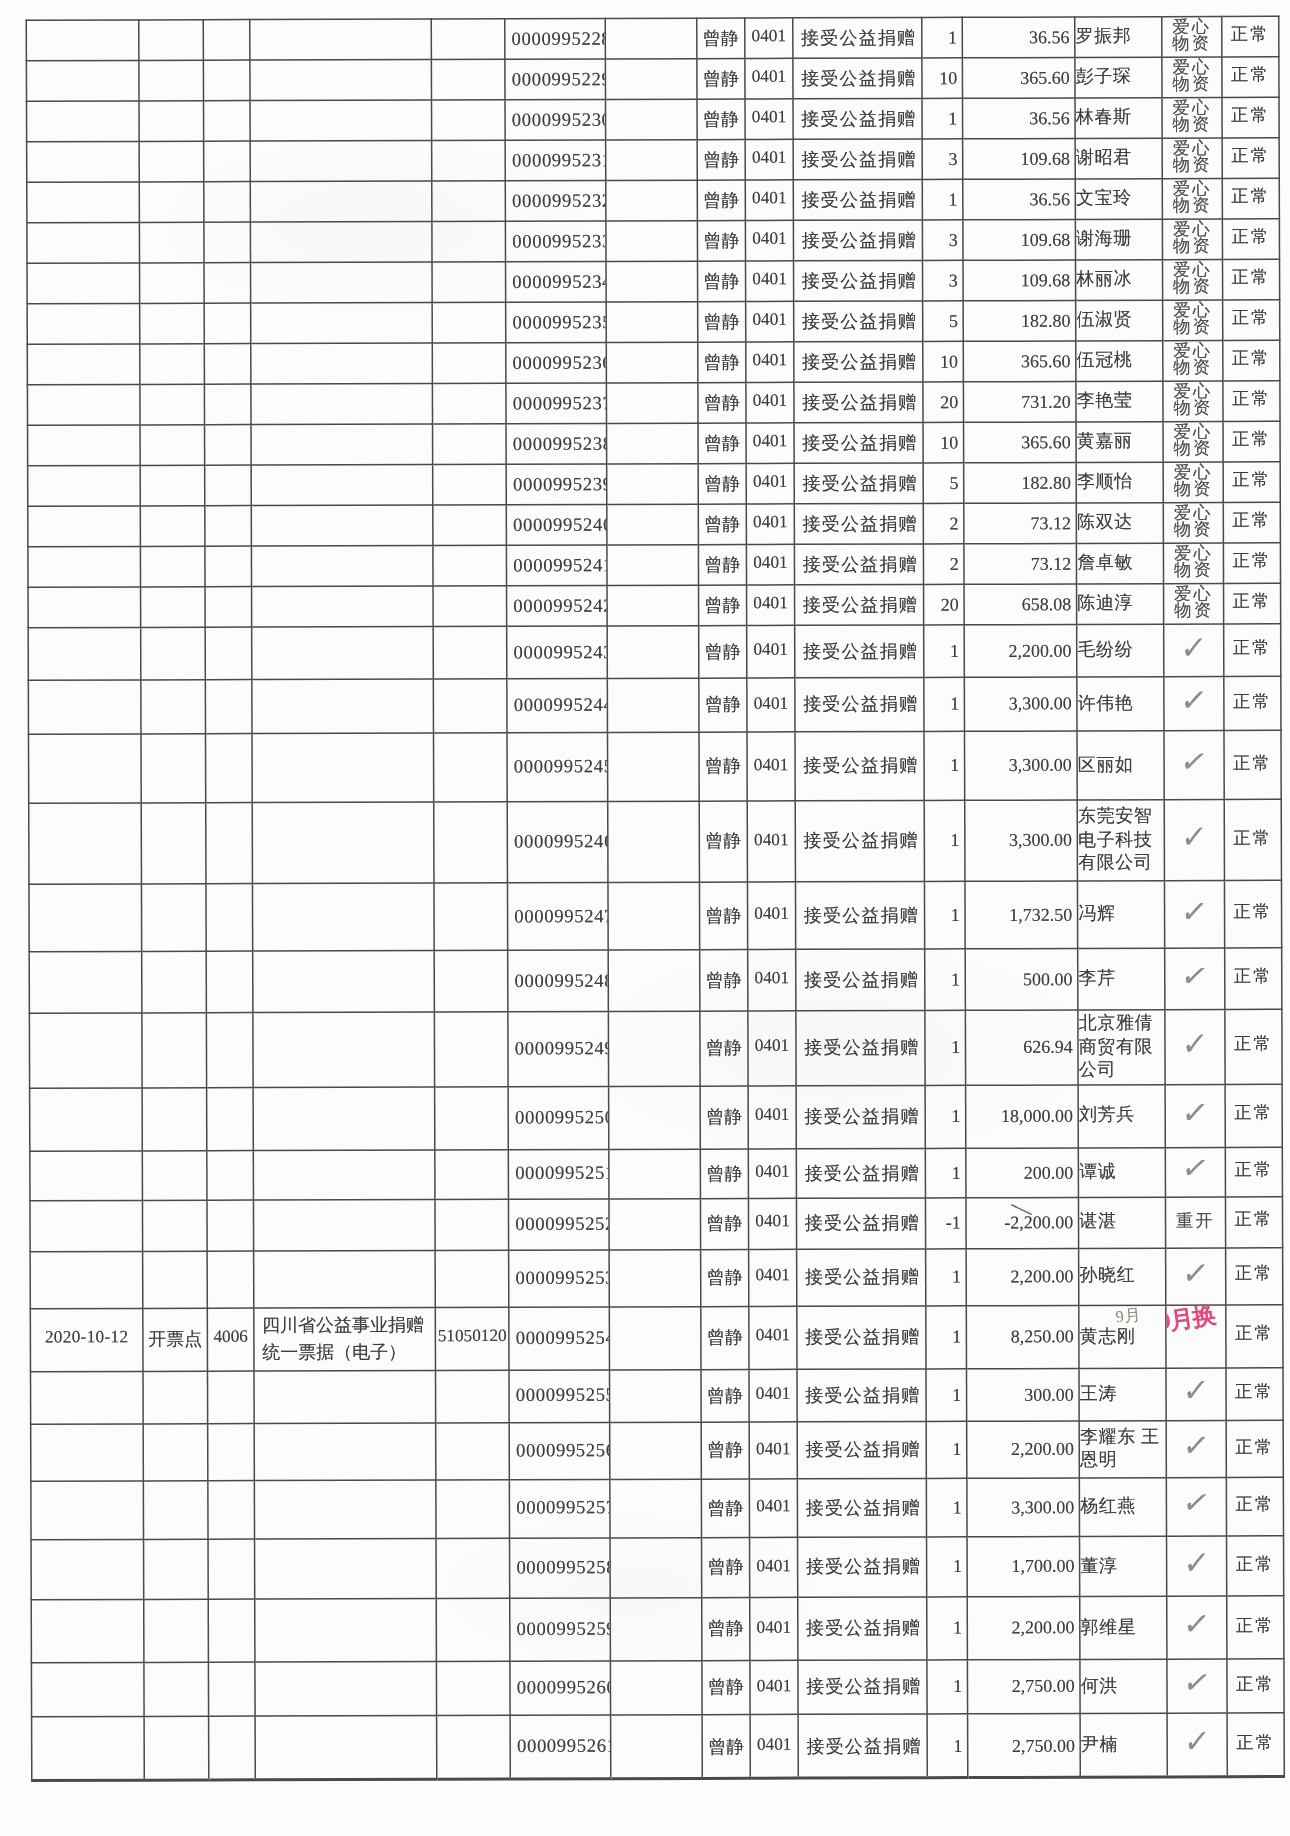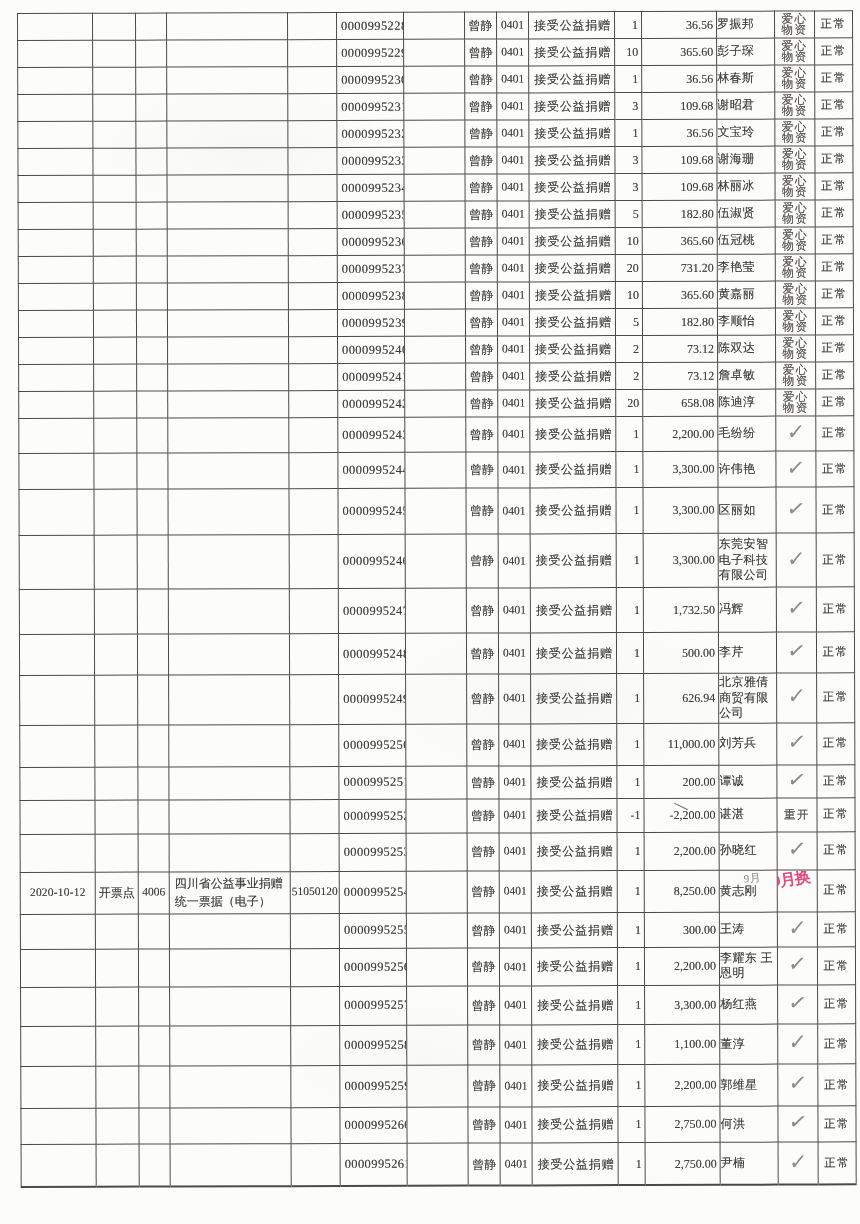--- a/index.html
+++ b/index.html
@@ -486,21 +486,21 @@
             <td class="c-center"></td>
             <td class="c-code"></td>
             <td class="c-type"></td>
             <td class="c-code"></td>
             <td class="c-inv">0000995250</td>
             <td></td>
             <td class="c-center">曾静</td>
             <td class="c-code">0401</td>
             <td class="c-item">接受公益捐赠</td>
             <td class="c-right">1</td>
-            <td class="c-right">11,000.00</td>
+            <td class="c-right">18,000.00</td>
             <td class="c-payer"><span>刘芳兵</span></td>
             <td class="c-mark"><span class="check" style="transform: rotate(0deg) skewX(-10deg);">✓</span></td>
             <td class="c-center c-status">正常</td>
           </tr>
           <tr style="height: 33px;">
             <td class="c-date"></td>
             <td class="c-center"></td>
             <td class="c-code"></td>
             <td class="c-type"></td>
             <td class="c-code"></td>
@@ -624,21 +624,21 @@
             <td class="c-center"></td>
             <td class="c-code"></td>
             <td class="c-type"></td>
             <td class="c-code"></td>
             <td class="c-inv">0000995258</td>
             <td></td>
             <td class="c-center">曾静</td>
             <td class="c-code">0401</td>
             <td class="c-item">接受公益捐赠</td>
             <td class="c-right">1</td>
-            <td class="c-right">1,100.00</td>
+            <td class="c-right">1,700.00</td>
             <td class="c-payer"><span>董淳</span></td>
             <td class="c-mark"><span class="check" style="transform: rotate(-4deg) skewX(-10deg);">✓</span></td>
             <td class="c-center c-status">正常</td>
           </tr>
           <tr style="height: 42px;">
             <td class="c-date"></td>
             <td class="c-center"></td>
             <td class="c-code"></td>
             <td class="c-type"></td>
             <td class="c-code"></td>

